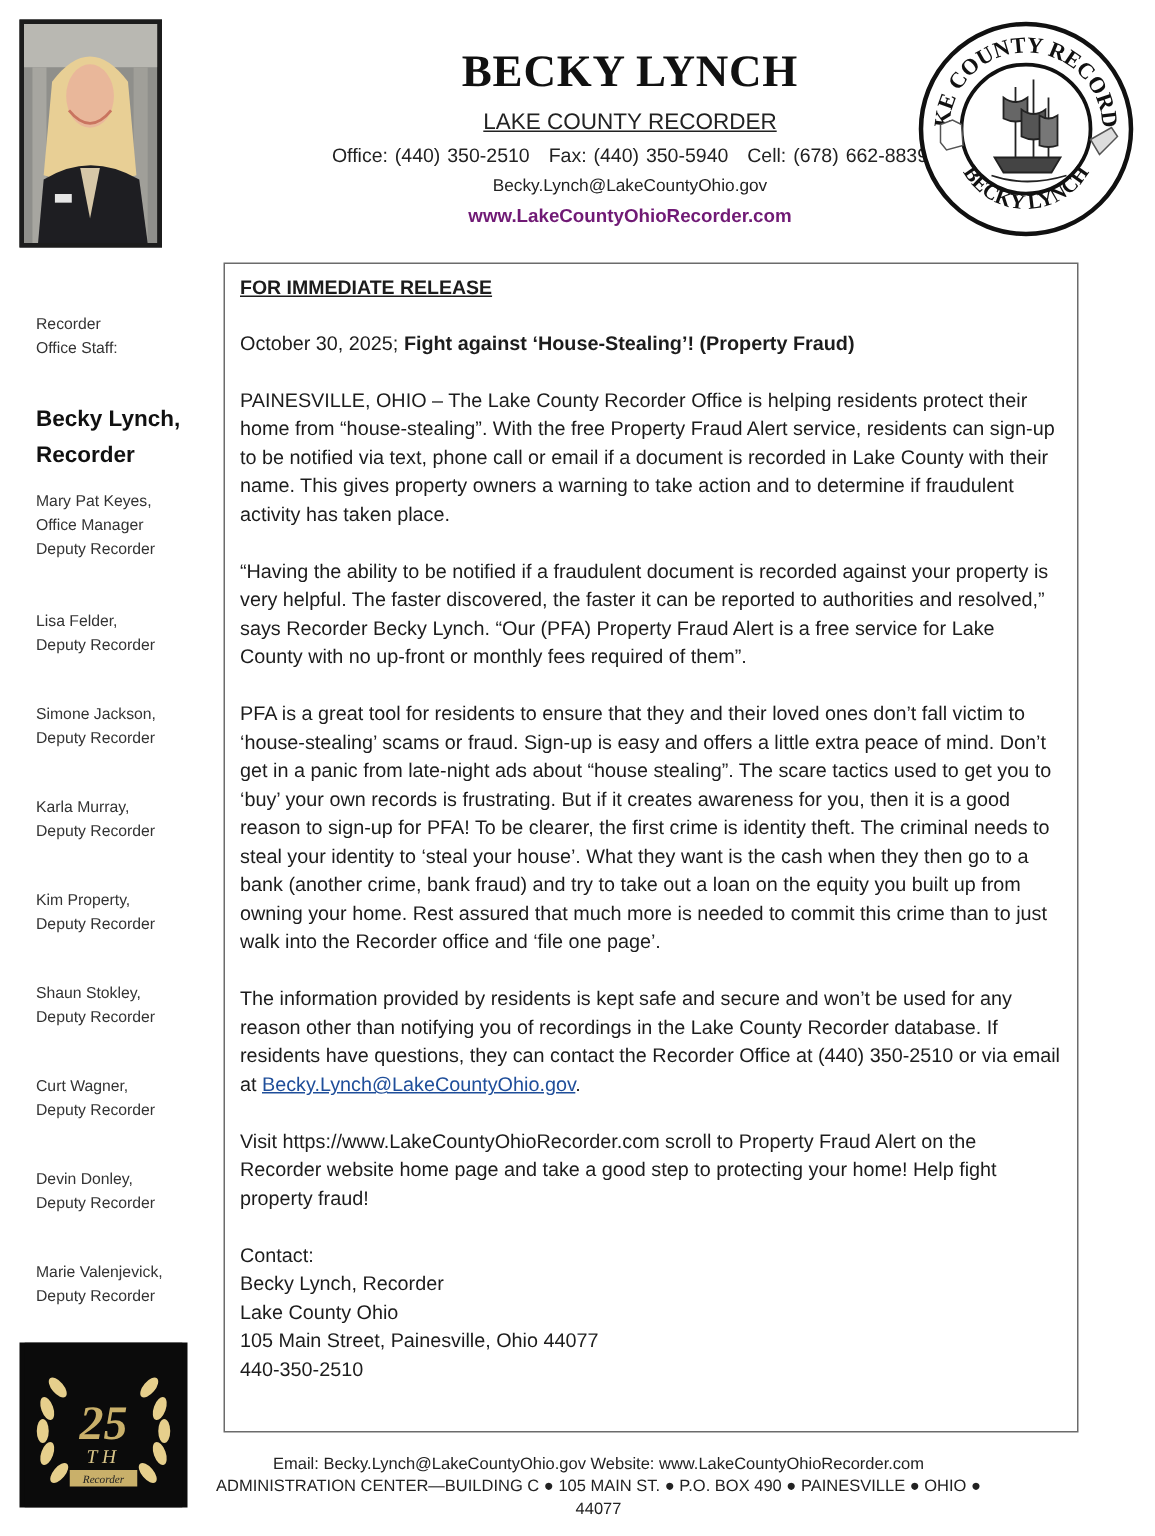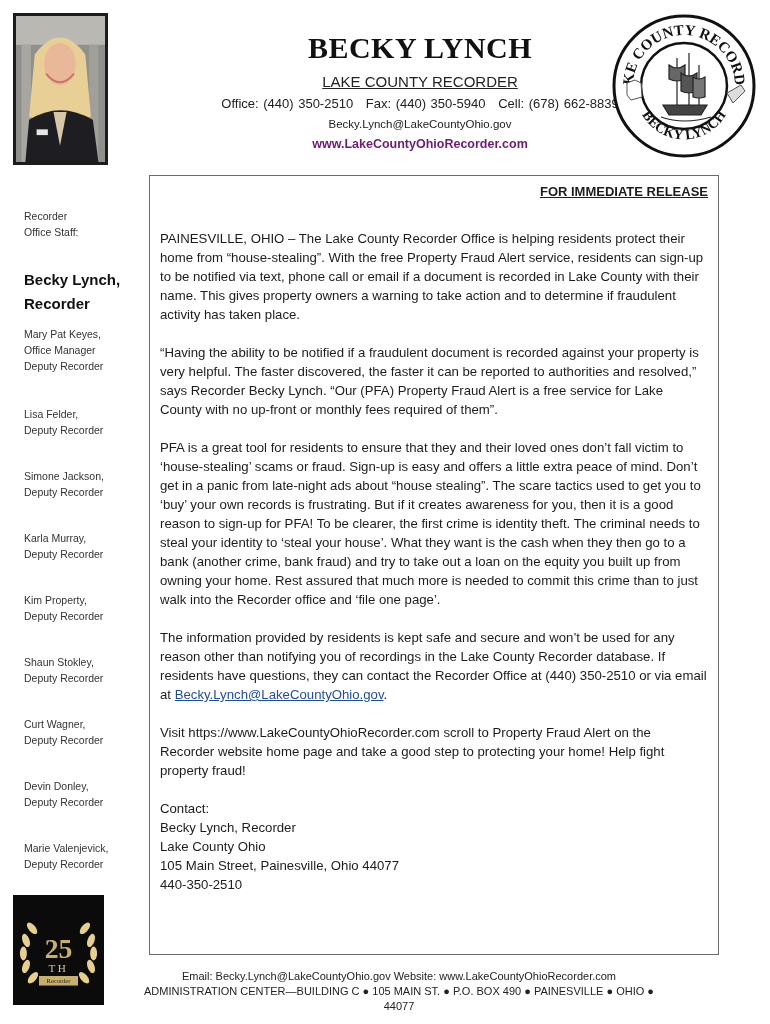--- a/index.html
+++ b/index.html
@@ -16,25 +16,25 @@
   .header .email { font-size: 11.5px; color: #222; margin-top: 4px; line-height: 16px; }
   .header .web { font-size: 12.5px; font-weight: bold; color: #701a75; margin-top: 4px; line-height: 17px; }
 
   .seal { position: absolute; left: 611px; top: 13px; width: 146px; height: 146px; }
 
   .sidebar { position: absolute; left: 24px; top: 208px; width: 118px; font-size: 10.5px; color: #333; line-height: 16px; }
   .sidebar .heading { margin-bottom: 14px; }
   .sidebar .recorder { font-size: 15px; font-weight: bold; color: #111; line-height: 24px; margin-bottom: 10px; margin-top: 28px; }
   .sidebar .staff { margin-bottom: 30px; }
 
-  .badge { position: absolute; left: 13px; top: 895px; width: 91px; height: 110px; background: #0b0b0b; }
+  .badge { position: absolute; left: 13px; top: 895px; width: 112px; height: 110px; background: #0b0b0b; font-style: italic; }
   .badge svg { display: block; width: 100%; height: 100%; }
 
   .release-box { position: absolute; left: 149px; top: 175px; width: 570px; height: 780px; box-sizing: border-box; border: 1.5px solid #6b6b6b; padding: 6px 10px 0 10px; font-size: 13.2px; line-height: 19px; color: #1c1c1c; }
-  .release-box .title { text-align: right; font-weight: bold; text-decoration: underline; font-size: 13px; margin-bottom: 28px; }
+  .release-box .title { text-align: left; font-weight: bold; text-decoration: underline; font-size: 13px; margin-bottom: 18px; }
   .release-box .dateline { margin-bottom: 19px; }
   .release-box .dateline b { font-weight: bold; }
   .release-box p { margin: 0 0 19px 0; }
   .release-box a { color: #1f4e9a; text-decoration: underline; }
   .release-box .contact div { line-height: 19px; }
 
   .footer { position: absolute; left: 134px; top: 969px; width: 530px; text-align: center; font-size: 11px; line-height: 15px; color: #222; }
 </style>
 </head>
 <body>
@@ -158,20 +158,24 @@
     </g>
     <text x="52.5" y="64" text-anchor="middle" font-family="'Liberation Serif', serif" font-weight="bold" font-size="32" fill="#c9b06a">25</text>
     <text x="52.5" y="80" text-anchor="middle" font-family="'Liberation Serif', serif" font-size="13" fill="#d8c488" letter-spacing="3">TH</text>
     <rect x="30" y="85" width="45" height="11" fill="#c9b06a"></rect>
     <text x="52.5" y="93.5" text-anchor="middle" font-family="'Liberation Serif', serif" font-size="7.5" fill="#222">Recorder</text>
   </svg>
 </div>
 
 <div class="release-box">
   <div class="title">FOR IMMEDIATE RELEASE</div>
+  <div class="dateline">
+    <span>October 30, 2025;</span>
+    <b>Fight against ‘House-Stealing’!  (Property Fraud)</b>
+  </div>
   <p>PAINESVILLE, OHIO – The Lake County Recorder Office is helping residents protect their home from “house-stealing”. With the free Property Fraud Alert service, residents can sign-up to be notified via text, phone call or email if a document is recorded in Lake County with their name. This gives property owners a warning to take action and to determine if fraudulent activity has taken place.</p>
   <p>“Having the ability to be notified if a fraudulent document is recorded against your property is very helpful. The faster discovered, the faster it can be reported to authorities and resolved,” says Recorder Becky Lynch. “Our (PFA) Property Fraud Alert is a free service for Lake County with no up-front or monthly fees required of them”.</p>
   <p>PFA is a great tool for residents to ensure that they and their loved ones don’t fall victim to ‘house-stealing’ scams or fraud.  Sign-up is easy and offers a little extra peace of mind.  Don’t get in a panic from late-night ads about “house stealing”. The scare tactics used to get you to ‘buy’ your own records is frustrating.  But if it creates awareness for you, then it is a good reason to sign-up for PFA! To be clearer, the first crime is identity theft.  The criminal needs to steal your identity to ‘steal your house’.  What they want is the cash when they then go to a bank (another crime, bank fraud) and try to take out a loan on the equity you built up from owning your home.  Rest assured that much more is needed to commit this crime than to just walk into the Recorder office and ‘file one page’.</p>
   <p><span>The information provided by residents is kept safe and secure and won’t be used for any reason other than notifying you of recordings in the Lake County Recorder database. If residents have questions, they can contact the Recorder Office at (440) 350-2510 or via email at </span><a href="#">Becky.Lynch@LakeCountyOhio.gov</a><span>.</span></p>
   <p>Visit https://www.LakeCountyOhioRecorder.com scroll to Property Fraud Alert on the Recorder website home page and take a good step to protecting your home! Help fight property fraud!</p>
   <div class="contact">
     <div>Contact:</div>
     <div>Becky Lynch, Recorder</div>
     <div>Lake County Ohio</div>
     <div>105 Main Street, Painesville, Ohio 44077</div>

